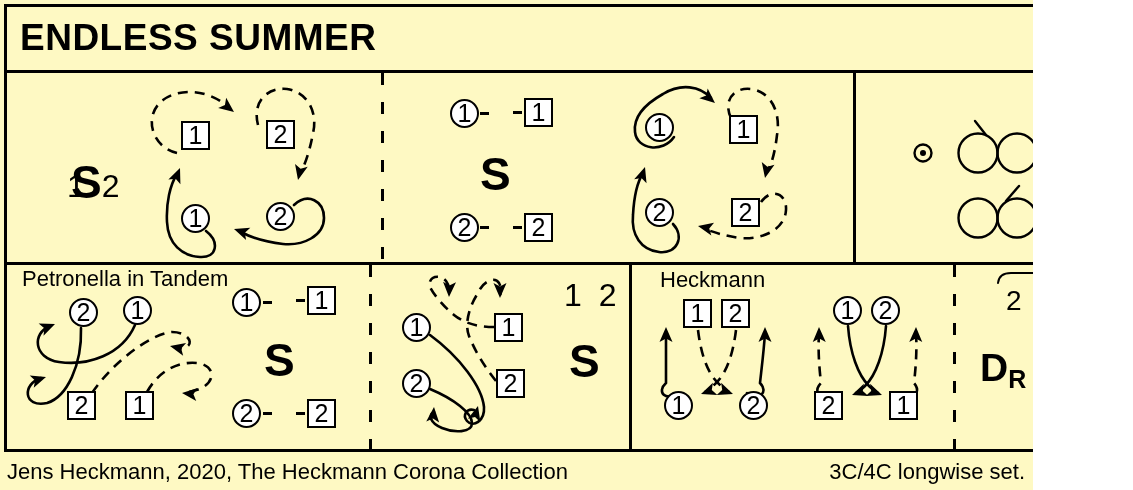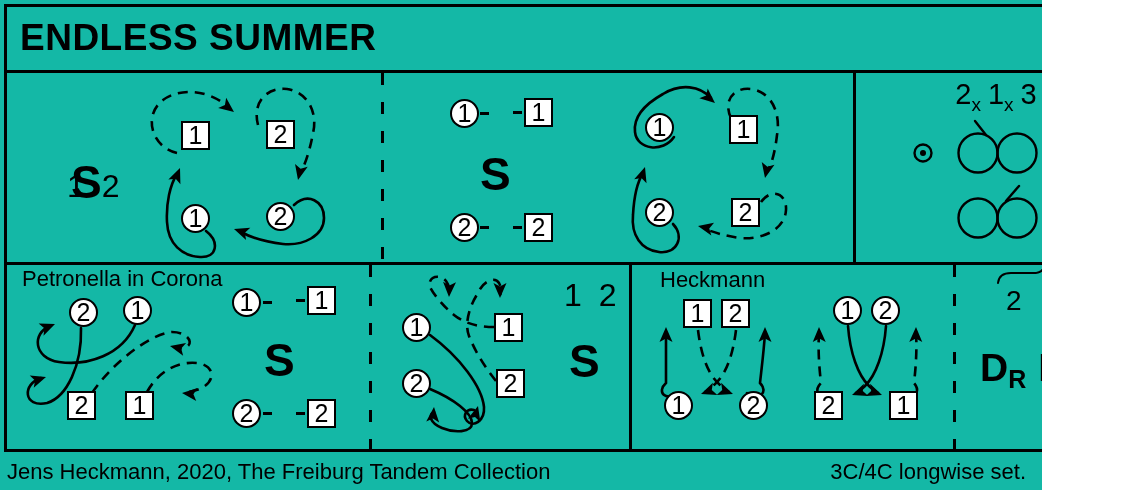--- a/index.html
+++ b/index.html
@@ -1,17 +1,17 @@
 <!DOCTYPE html>
 <html><head>
 <meta charset="utf-8">
 <style>
   html,body{margin:0;padding:0;background:#fff;}
   body{width:1133px;height:490px;font-family:"Liberation Sans",sans-serif;color:#000;}
-  #stage{position:relative;width:1033px;height:490px;background:#14b8a6;overflow:hidden;padding-left:9px;}
+  #stage{position:relative;width:1033px;height:490px;background:#fef9c3;overflow:hidden;}
   .frame{position:absolute;left:4px;top:4px;width:1118px;height:442px;border:3px solid #000;}
   .hline{position:absolute;left:4px;width:1124px;height:3px;background:#000;}
   .vline{position:absolute;width:3px;}
   .vline.solid{background:#000;}
   .vline.dash{background:repeating-linear-gradient(to bottom,#000 0 12px,transparent 12px 29px);}
   .cell{position:absolute;}
   .art{position:absolute;left:0;top:0;}
   .ln{fill:none;stroke:#000;stroke-width:2.6px;stroke-linecap:round;}
   .dsh{fill:none;stroke:#000;stroke-width:2.6px;stroke-dasharray:10 7;}
   .thin{fill:none;stroke:#000;stroke-width:2.4px;stroke-linecap:round;}
@@ -97,35 +97,34 @@
     <svg class="art" width="272" height="189" viewBox="0 0 272 189">
       <circle class="thin" cx="67" cy="80" r="8.5"></circle>
       <circle class="ah" cx="67" cy="80" r="3"></circle>
       <circle class="thin" cx="122" cy="80" r="19.5"></circle>
       <circle class="thin" cx="161" cy="80" r="19.5"></circle>
       <path class="thin" d="M 130,62 L 119,48"></path>
       <circle class="thin" cx="122" cy="145" r="19.5"></circle>
       <circle class="thin" cx="161" cy="145" r="19.5"></circle>
       <path class="thin" d="M 150,128 L 163,113"></path>
     </svg>
-    <div class="ordlbl" style="left:55px;top:7px;width:170px"><span>2</span><sub>x</sub><span>1</span><sub>x</sub><span>3</span></div>
   </div>
 
   <div class="cell" style="left:5px;top:265px;width:364px;height:187px">
     <svg class="art" width="364" height="187" viewBox="0 0 364 187">
       <path class="ln" d="M 130,60 C 117,90 83,101 54,97 C 28,93 27,68 45,61"></path>
       <path class="ah" d="M0,0 L-15,-6.5 L-11.5,0 L-15,6.5 Z" transform="translate(50,59) rotate(-22)"></path>
       <path class="ln" d="M 76,63 C 77,100 62,132 42,138 C 18,143 17,119 36,113"></path>
       <path class="ah" d="M0,0 L-15,-6.5 L-11.5,0 L-15,6.5 Z" transform="translate(41,112) rotate(-18)"></path>
       <path class="dsh" d="M 87,128 C 107,98 145,69 167,67 C 187,67 192,85 172,83"></path>
       <path class="ah" d="M0,0 L-15,-6.5 L-11.5,0 L-15,6.5 Z" transform="translate(165,81) rotate(193)"></path>
       <path class="dsh" d="M 142,127 C 153,107 172,96 192,98 C 212,100 213,122 184,127"></path>
       <path class="ah" d="M0,0 L-15,-6.5 L-11.5,0 L-15,6.5 Z" transform="translate(177,128) rotate(186)"></path>
     </svg>
-    <div class="figtitle" style="left:17px;top:2px">Petronella in Corona</div>
+    <div class="figtitle" style="left:17px;top:2px">Petronella in Tandem</div>
     <span class="tok c" style="left:64px;top:33px">2</span>
     <span class="tok c" style="left:118px;top:31px">1</span>
     <span class="tok" style="left:62px;top:126px">2</span>
     <span class="tok" style="left:120px;top:126px">1</span>
     <span class="tok c" style="left:227px;top:23px">1</span>
     <span class="tick" style="left:258px;top:36px"></span>
     <span class="tok" style="left:302px;top:21px">1</span>
     <span class="tick" style="left:291px;top:34px"></span>
     <div class="stp" style="left:259px;top:72px">S</div>
     <span class="tok c" style="left:227px;top:134px">2</span>
@@ -185,16 +184,16 @@
 
   <div class="cell" style="left:956px;top:265px;width:172px;height:187px">
     <svg class="art" width="172" height="187" viewBox="0 0 172 187">
       <path class="thin" style="stroke-width:2px" d="M 42,18 Q 43,8 55,8 L 77,8 Q 87,8 88,1 Q 89,8 99,8 L 121,8 Q 133,8 134,18"></path>
     </svg>
     <div class="bnum" style="left:50px;top:22px">2</div>
     <div class="bnum" style="left:108px;top:22px">1</div>
     <div class="dline" style="left:24px;top:83px"><span>D</span><span class="ds">R</span><span class="gap"></span><span>D</span><span class="ds">L</span></div>
   </div>
 
-  <div class="foot" style="left:7px">Jens Heckmann, 2020, The Freiburg Tandem Collection</div>
-  <div class="foot" style="right:16px;text-align:center">3C/4C longwise set.</div>
+  <div class="foot" style="left:7px">Jens Heckmann, 2020, The Heckmann Corona Collection</div>
+  <div class="foot" style="right:8px;text-align:center">3C/4C longwise set.</div>
 
 </div>
 
 </body></html>

